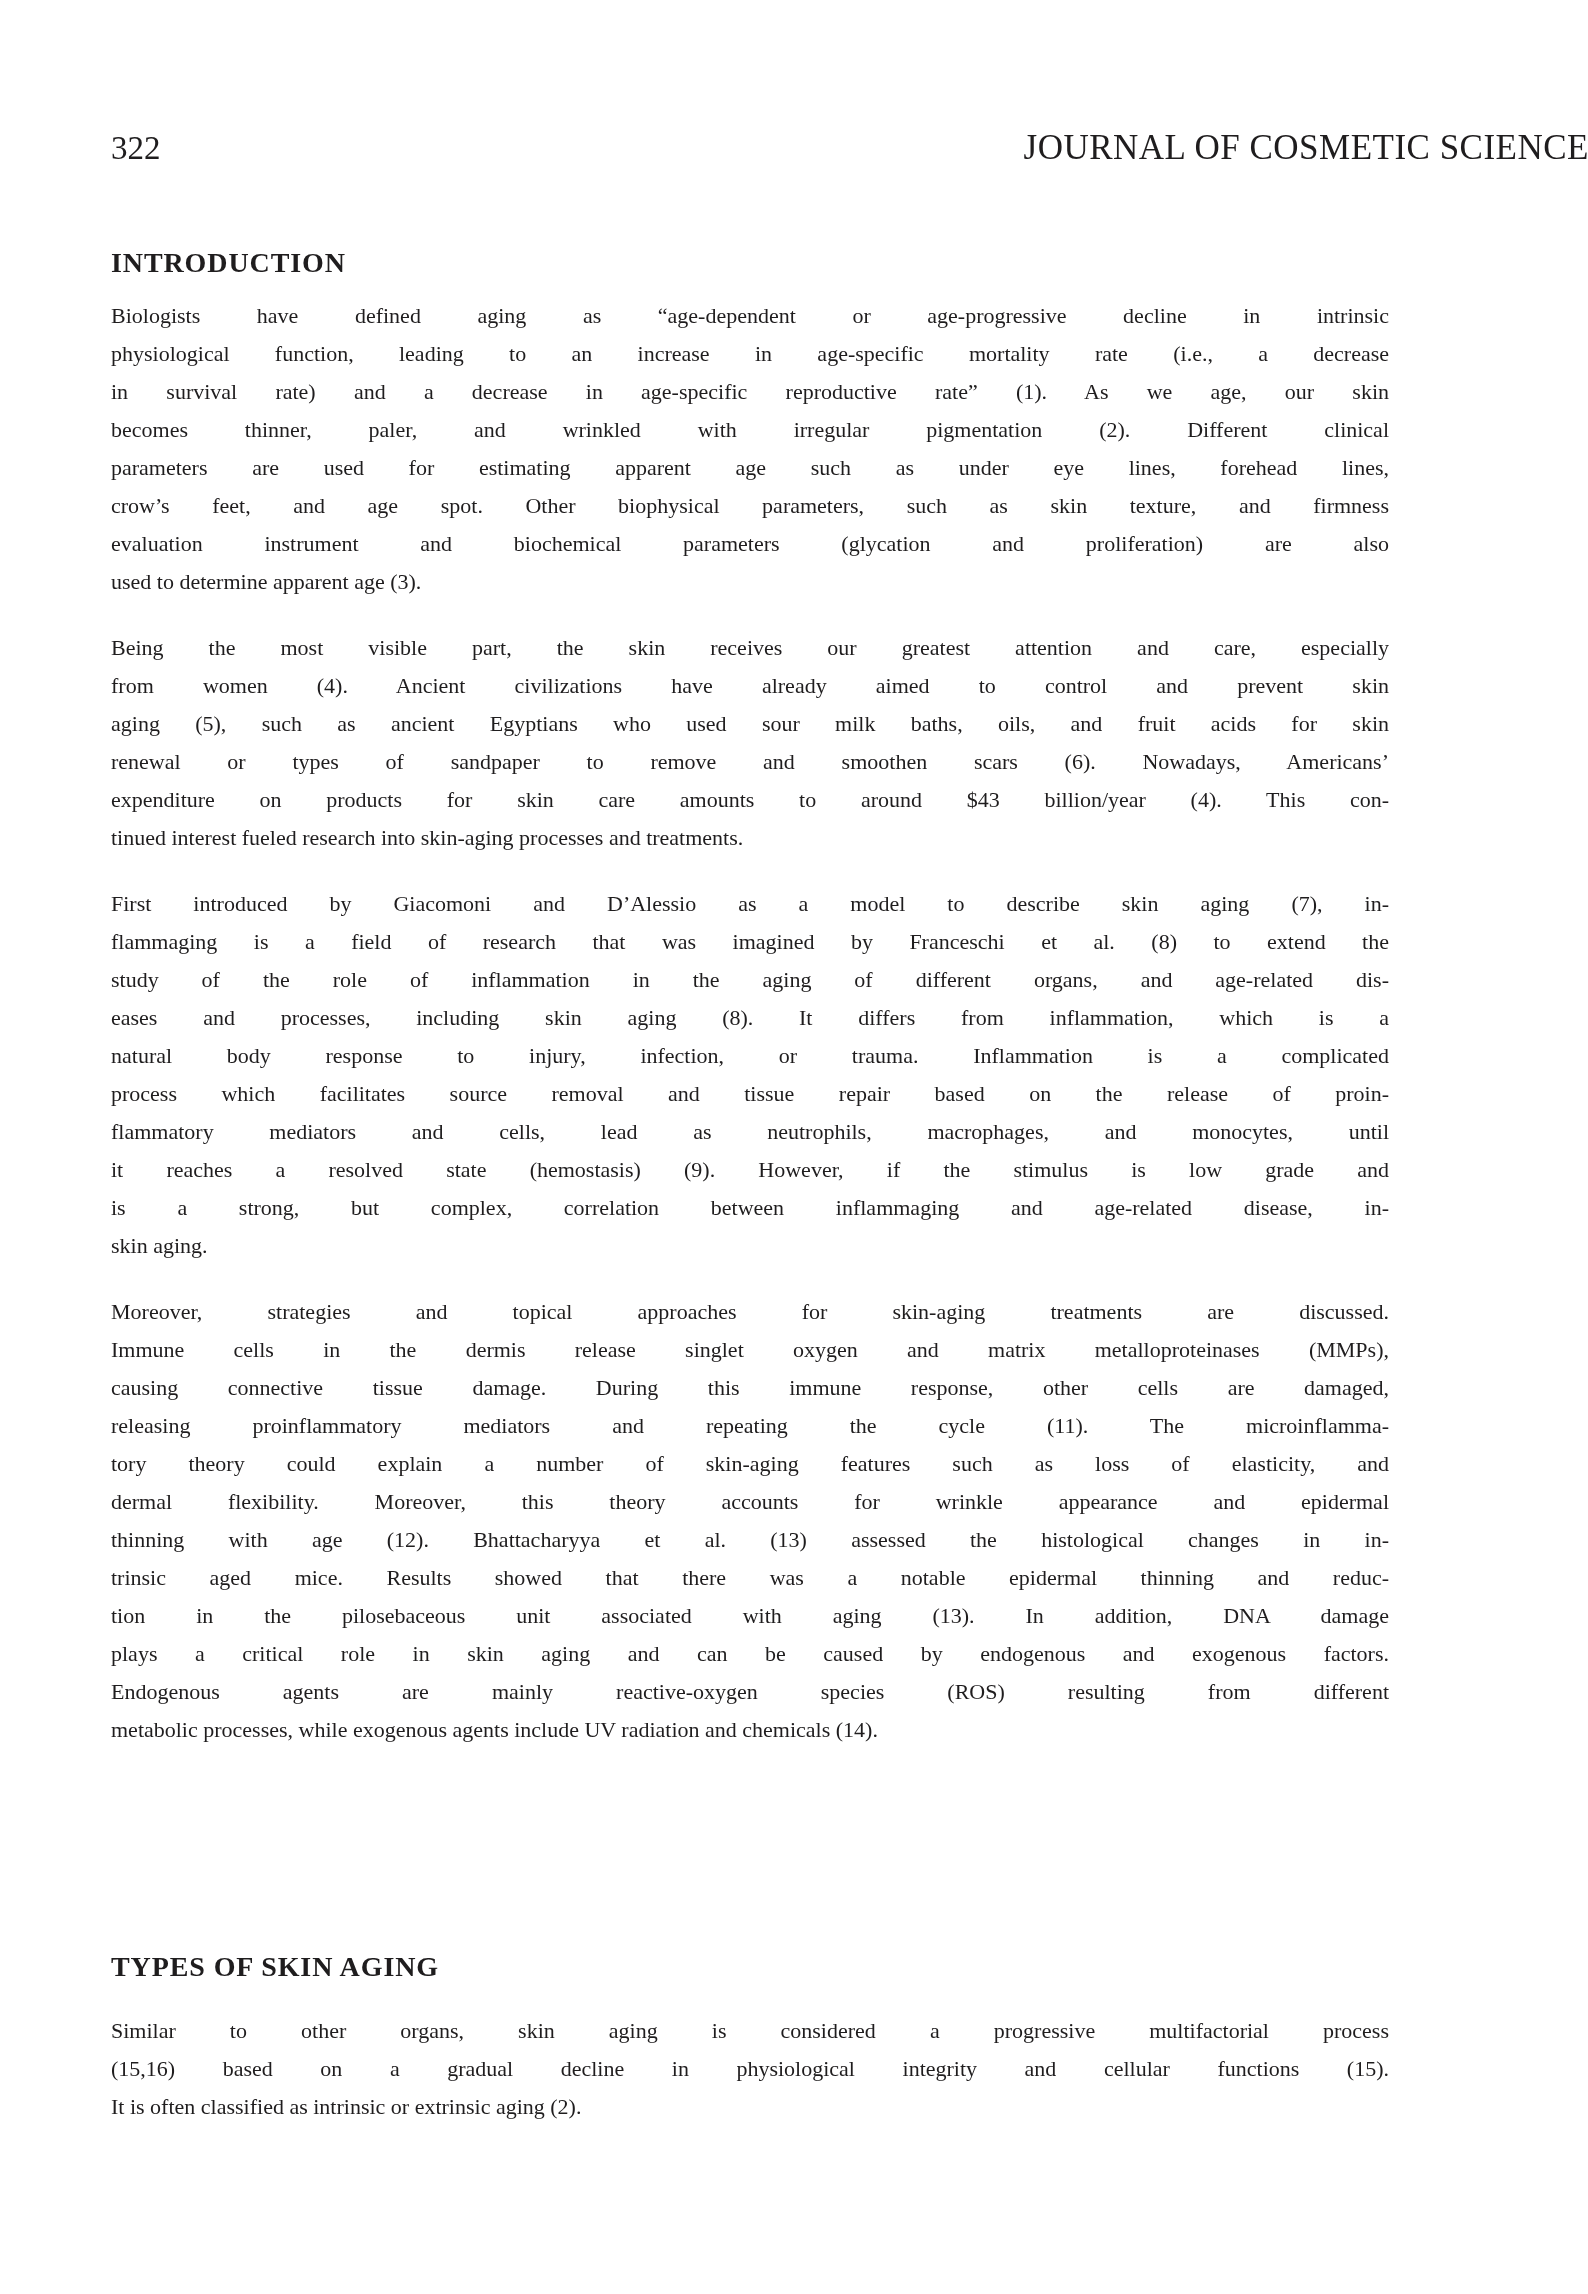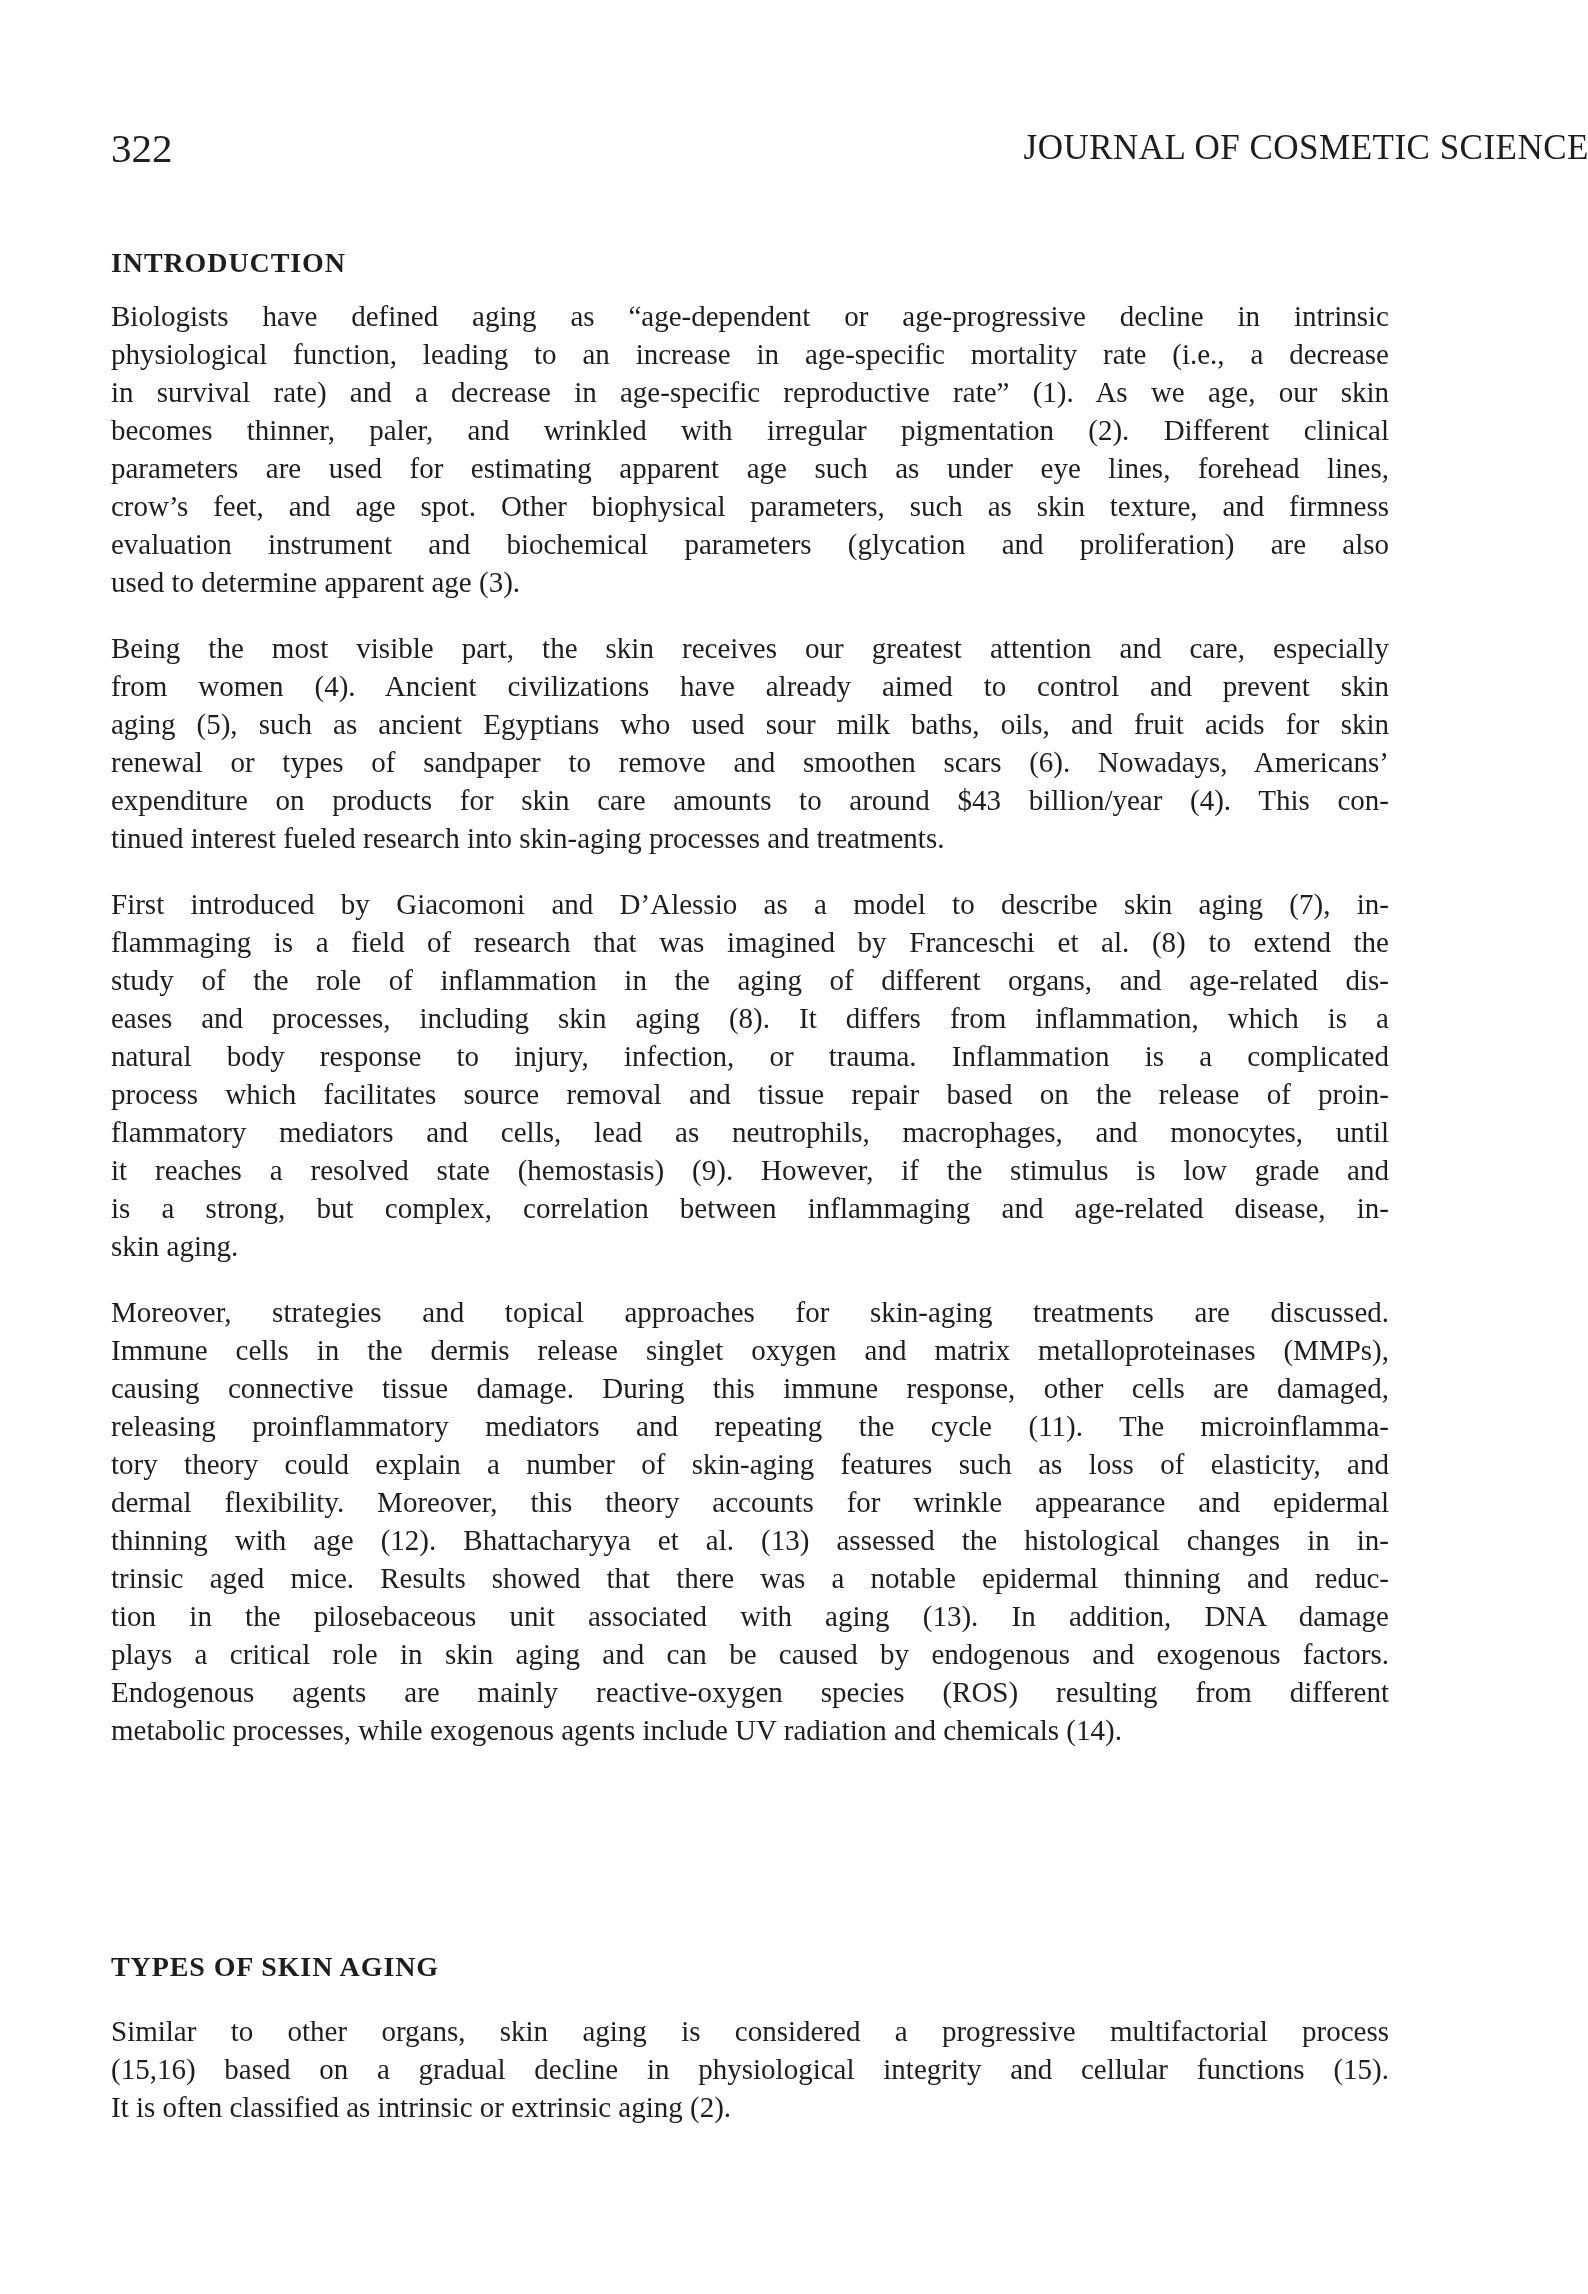--- a/index.html
+++ b/index.html
@@ -15,21 +15,21 @@
     position: absolute;
     top: 128px;
     left: 0;
     width: 100%;
     height: 40px;
   }
   .page-number {
     position: absolute;
     left: 111px;
     top: 0;
-    font-size: 41px;
+    font-size: 33px;
     line-height: 40px;
   }
   .journal-title {
     position: absolute;
     left: 0;
     top: 0;
     width: 100%;
     text-align: right;
     font-size: 35px;
     line-height: 40px;
@@ -44,21 +44,21 @@
   .section-types { top: 1932px; }
   .section-heading {
     font-size: 28px;
     font-weight: bold;
     letter-spacing: 0.9px;
     line-height: 38px;
     margin-top: 16px;
   }
   .section-intro .section-body { margin-top: 15px; }
   .section-types .section-body { margin-top: 26px; }
-  .para { font-size: 29px; line-height: 38px; }
+  .para { font-size: 22px; line-height: 38px; }
   .para + .para { margin-top: 28px; }
   .para .line {
     text-align: justify;
     text-align-last: justify;
   }
   .para .line:last-child {
     text-align-last: left;
   }
 </style>
 </head>

